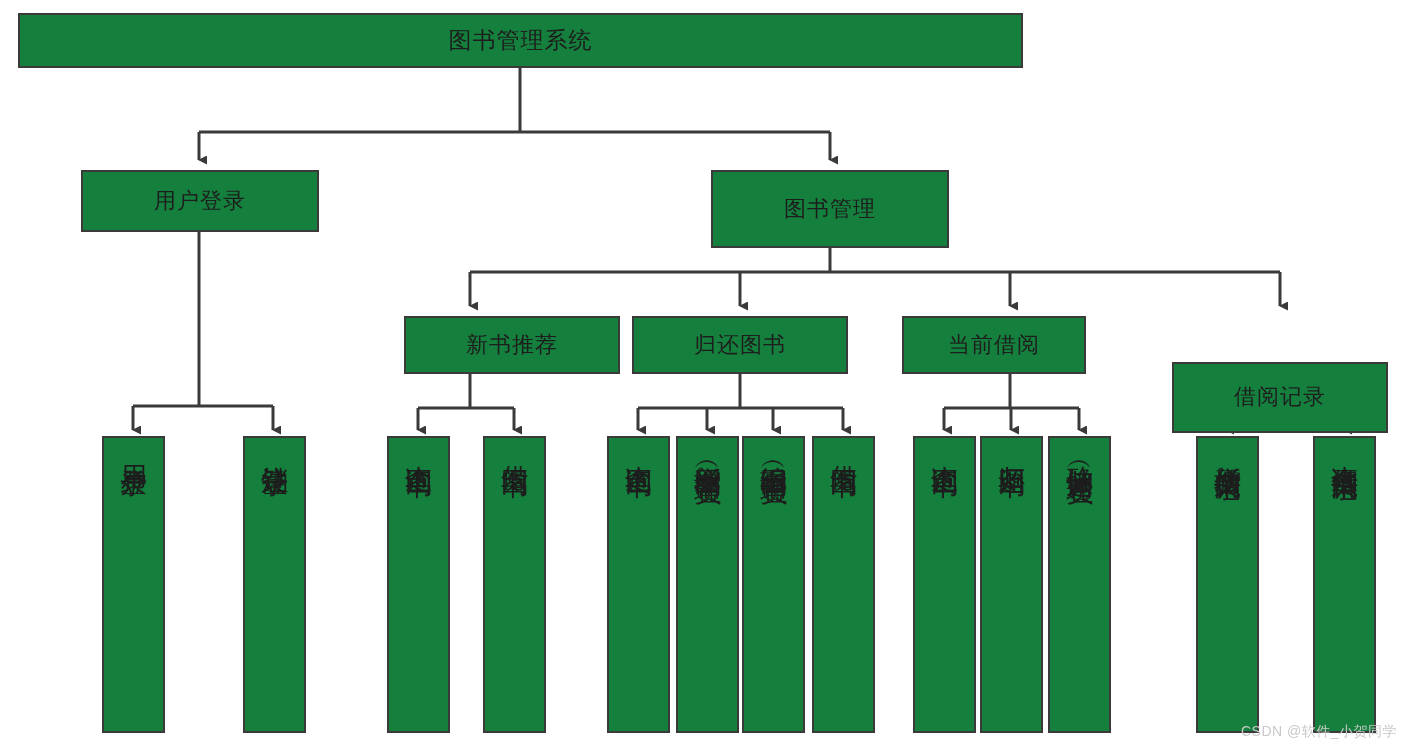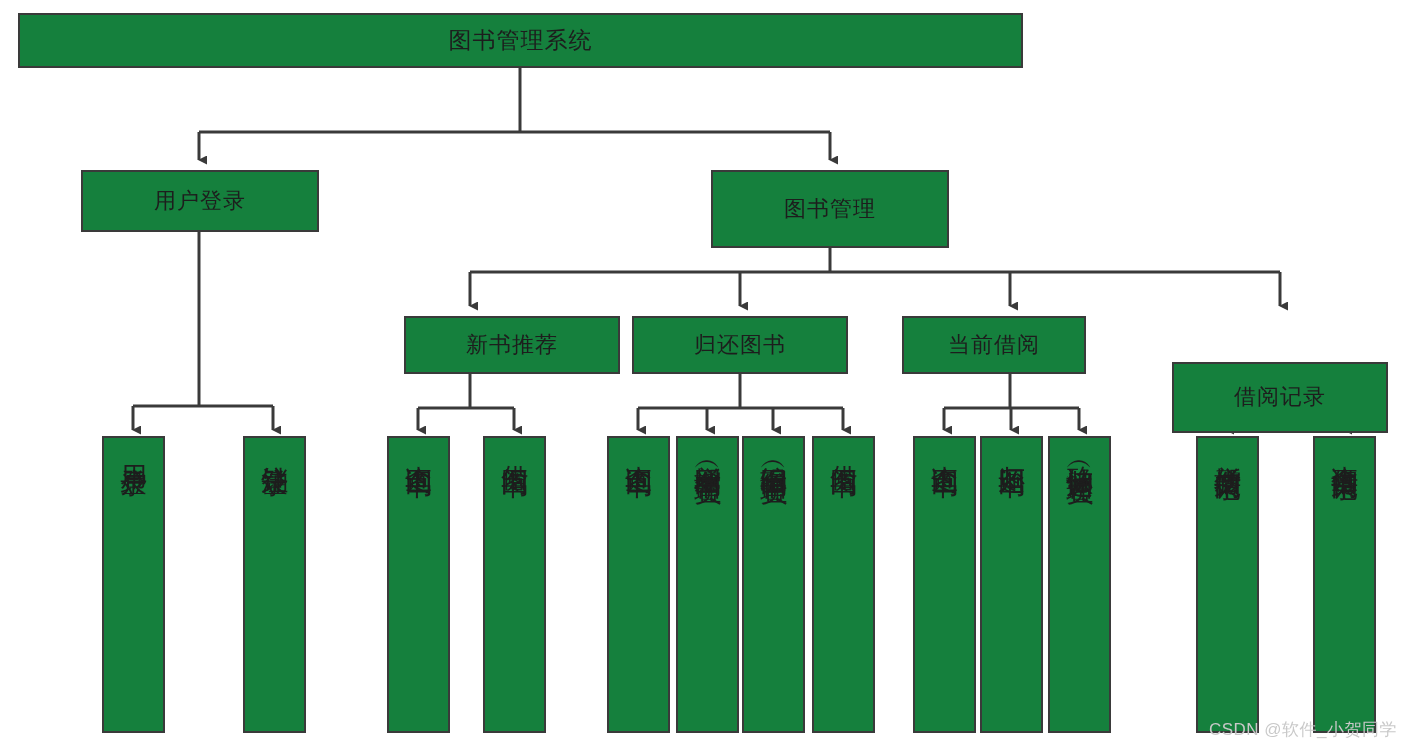--- a/index.html
+++ b/index.html
@@ -16,21 +16,21 @@
   
   .h .lbl{font-size:22px;letter-spacing:1px;}
   .root .lbl{font-size:23px;}
 
   
   .v{padding:6px 0;align-items:flex-start;}
   .v .lbl{writing-mode:vertical-rl;text-orientation:upright;
           font-size:27px;line-height:1.06;letter-spacing:2px;
           margin:0 auto;}
 
-  .wm{position:absolute;right:8px;bottom:6px;color:#c9c9c9;font-size:17px;
+  .wm{position:absolute;right:8px;bottom:6px;color:#c9c9c9;font-size:14px;
       letter-spacing:.5px;white-space:nowrap;pointer-events:none;text-align:right;}
 </style>
 </head>
 <body>
 
 <div id="stage">
 
   <svg id="wires" viewBox="0 0 1405 747" xmlns="http://www.w3.org/2000/svg">
     <defs>
       <marker id="ah" markerWidth="9" markerHeight="9" refX="4.5" refY="8" orient="auto" markerUnits="userSpaceOnUse">

